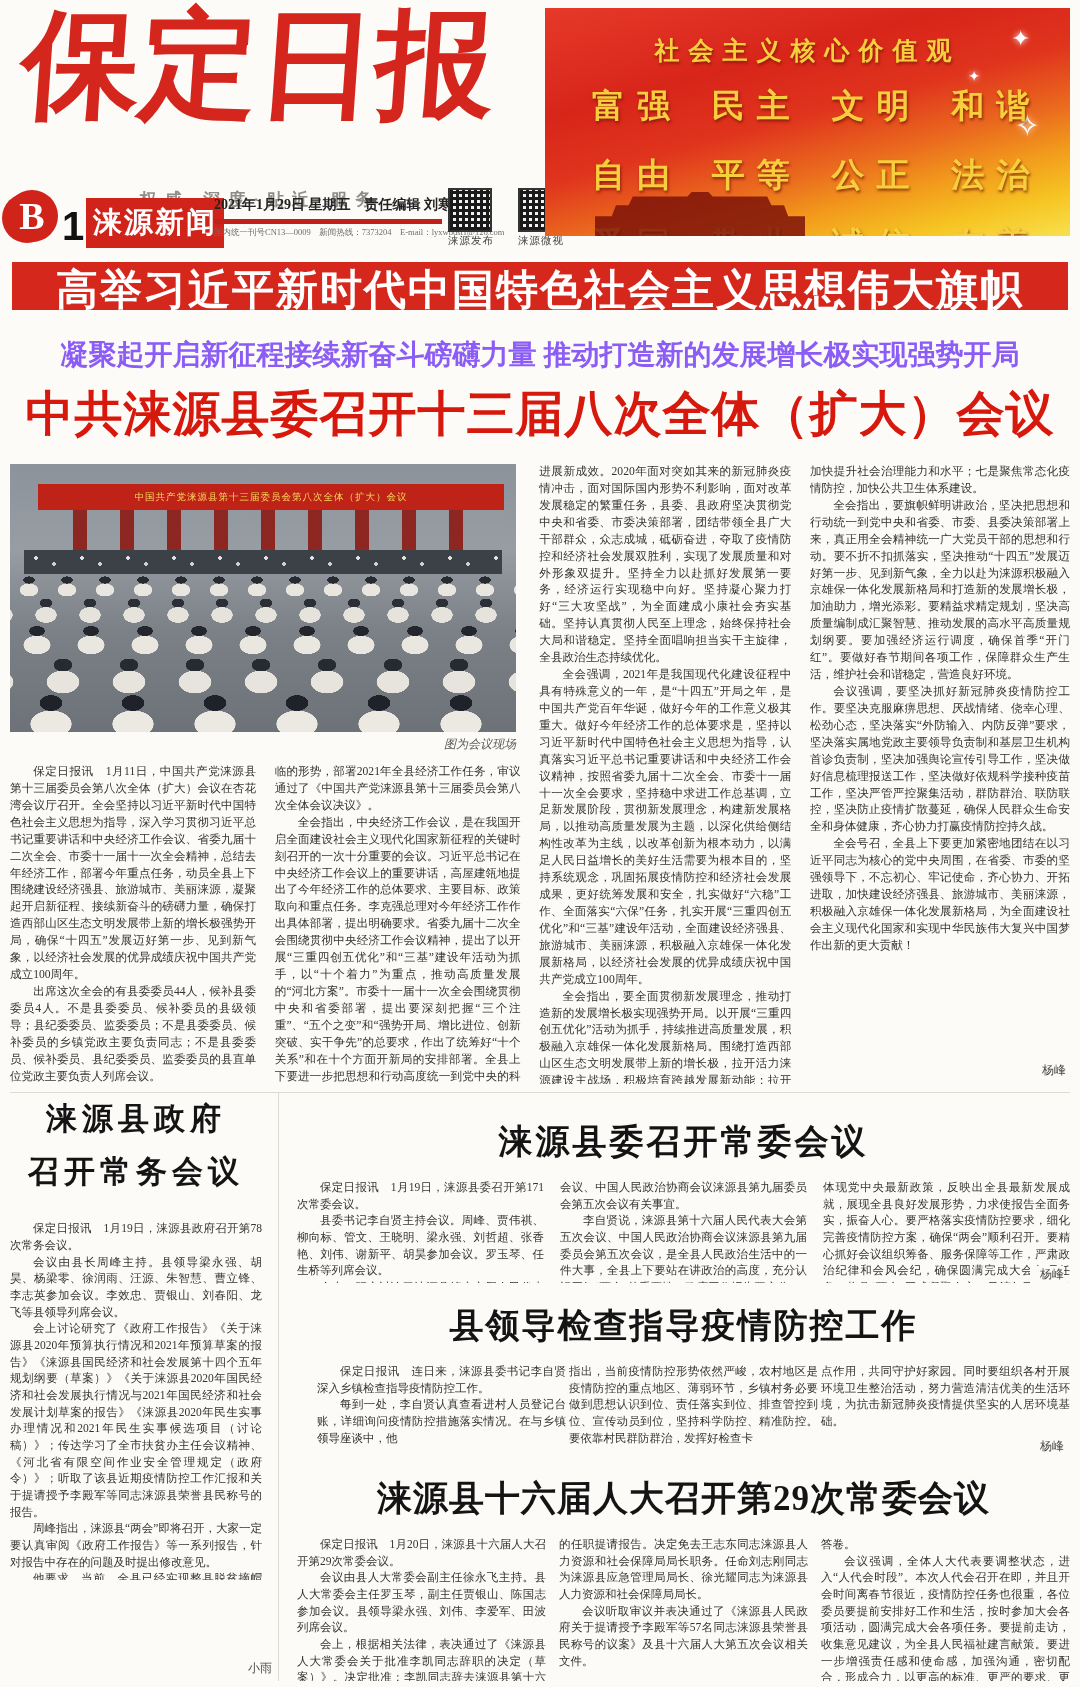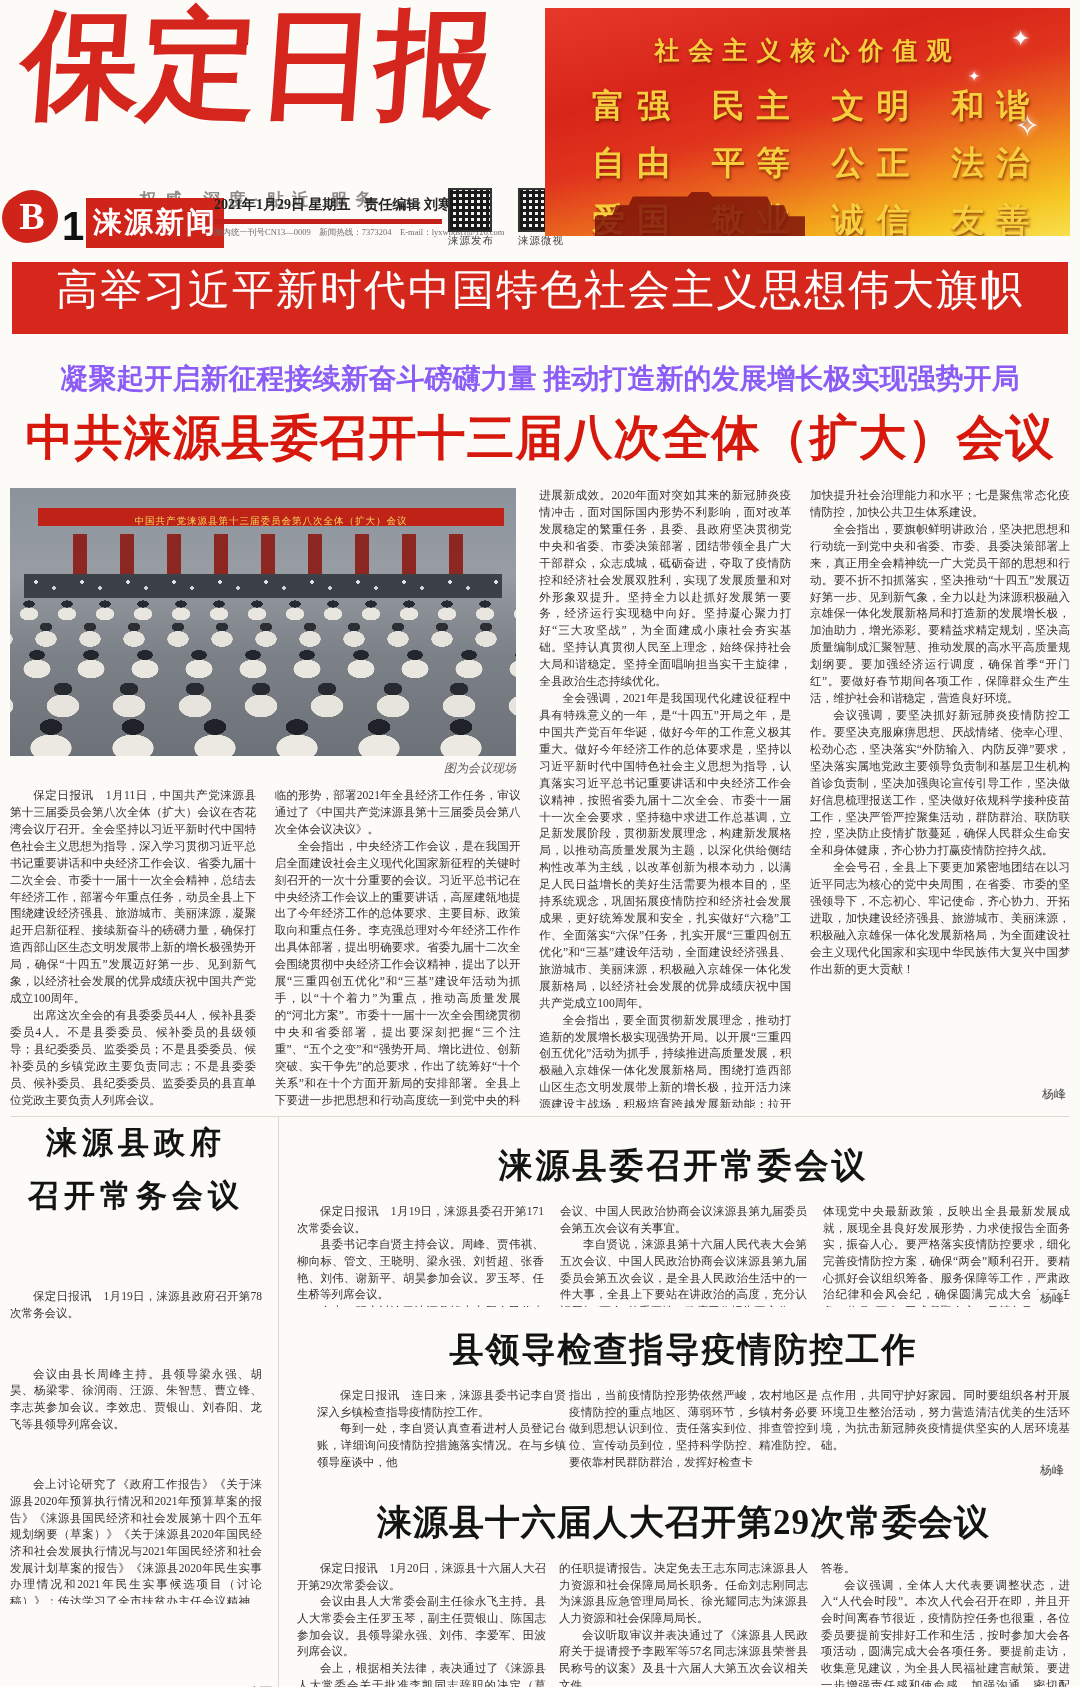--- a/index.html
+++ b/index.html
@@ -32,35 +32,35 @@
                  repeating-linear-gradient(90deg,#1a1a1a 0 3px,#f2f2f2 3px 6px);}
   .qr-label{font-size:10.5px;color:#444;text-align:center;margin-top:2px;letter-spacing:1px;}
 
   
   .values-banner{position:absolute;left:545px;top:8px;width:525px;height:228px;overflow:hidden;
      background:linear-gradient(165deg,#e6392a 0%,#d8251a 30%,#e0341d 48%,#ea6a1e 64%,
                 #f29b1c 76%,#f6c422 88%,#f8e04e 100%);}
   .values-title{position:absolute;left:0;right:0;top:26px;text-align:center;color:#f7cf3e;
      font-size:25px;font-weight:900;letter-spacing:9px;text-shadow:1px 2px 3px rgba(110,20,0,.7);}
   .values-grid{position:absolute;left:26px;right:20px;top:76px;display:grid;
-     grid-template-columns:repeat(4,1fr);row-gap:12px;}
+     grid-template-columns:repeat(4,1fr);row-gap:24px;}
   .values-grid p{margin:0;text-indent:0;text-align:center;font-size:33px;font-weight:900;
      color:#f7cf3e;letter-spacing:12px;text-indent:12px;
      text-shadow:1px 2px 3px rgba(110,20,0,.75);}
   .sparkle{position:absolute;color:#fff;text-shadow:0 0 6px #fff;}
   .sp1{top:18px;right:40px;font-size:22px;}
   .sp2{top:60px;right:90px;font-size:14px;}
   .sp3{top:100px;right:30px;font-size:30px;}
   .tiananmen{position:absolute;left:50px;bottom:0;width:210px;height:44px;background:#7e1309;
      clip-path:polygon(0 100%,0 55%,8% 55%,10% 30%,16% 30%,18% 10%,44% 10%,46% 0,54% 0,56% 10%,
                        82% 10%,84% 30%,90% 30%,92% 55%,100% 55%,100% 100%);opacity:.85;}
 
   
-  .top-banner{margin:12px 12px 0;height:72px;background:#d5271c;color:#fff;text-align:center;
-     font-size:42px;font-weight:400;line-height:56px;letter-spacing:2px;white-space:nowrap;}
+  .top-banner{margin:12px 12px 0;height:48px;background:#d5271c;color:#fff;text-align:center;
+     font-size:42px;font-weight:700;line-height:56px;letter-spacing:2px;white-space:nowrap;}
   .kicker{margin:26px 10px 0;text-align:center;font-size:28px;font-weight:900;color:#8b5cf6;
      white-space:nowrap;}
   .main-headline{margin:8px 10px 0;text-align:center;font-size:48px;font-weight:900;
      color:#d6180d;white-space:nowrap;letter-spacing:1px;}
 
   
   .article{position:relative;margin:18px 10px 0;height:620px;}
   .acols{display:flex;justify-content:space-between;height:620px;}
   .acol{overflow:hidden;height:620px;}
   .c1,.c2{width:246px;padding-top:300px;box-sizing:border-box;}
@@ -68,21 +68,21 @@
   .c4{width:260px;}
   .acol p,.bcol p,.gov-body p{margin:0;text-indent:2em;text-align:justify;color:#343330;}
   .acol p{font-size:11.6px;line-height:1.46;}
   .cont p:first-child{text-indent:0;}
   .lead-byline{position:absolute;right:4px;top:598px;font-size:12px;color:#4a4a48;
      background:#fcfbf8;padding-left:10px;}
 
   
   .photo{position:absolute;left:0;top:0;width:506px;height:268px;overflow:hidden;
      background:linear-gradient(180deg,#8d939b 0%,#979da3 32%,#8a9096 45%,#7c8187 62%,#6d7278 100%);}
-  .photo-banner{position:absolute;top:20px;left:28px;right:12px;height:18px;background:#bf2318;
+  .photo-banner{position:absolute;top:20px;left:28px;right:12px;height:26px;background:#bf2318;
      color:#f8d85c;font-size:9.5px;text-align:center;line-height:26px;letter-spacing:1px;
      overflow:hidden;white-space:nowrap;}
   .flagrow{position:absolute;top:46px;left:30px;right:30px;height:42px;
      background:repeating-linear-gradient(90deg,transparent 0 33px,rgba(140,26,19,.9) 33px 47px);}
   .stage{position:absolute;top:86px;left:14px;right:14px;height:24px;background:#3c4147;
      background-image:radial-gradient(circle 2px at 12px 8px,#dfe2e4 90%,transparent),
                       radial-gradient(circle 2px at 30px 14px,#cfd3d6 90%,transparent);
      background-size:46px 24px;}
   .crowd{position:absolute;left:0;right:0;top:110px;bottom:0;}
   .crow{position:absolute;left:0;right:0;background-repeat:repeat-x;}
@@ -94,21 +94,21 @@
   .caption{position:absolute;left:0;top:272px;width:506px;text-align:right;font-size:12px;
      color:#5c5a57;font-style:italic;}
 
   
   .bottom{margin:8px 10px 0;border-top:1px solid #ddd9d3;display:flex;height:588px;overflow:hidden;}
   .gov{width:252px;border-right:1px solid #ddd9d3;padding:0 16px 0 0;box-sizing:content-box;
        position:relative;overflow:hidden;}
   .gov h2{margin:34px 0 0;text-align:center;font-size:31px;font-weight:900;color:#161616;
        letter-spacing:5px;line-height:1.7;}
   .gov-body{margin-top:22px;height:360px;overflow:hidden;}
-  .gov-body p{font-size:11.5px;line-height:1.45;margin-top:44px;}
+  .gov-body p{font-size:11.5px;line-height:1.45;}
   .rightarea{flex:1;padding-left:18px;overflow:hidden;}
   .sec{position:relative;}
   .sec h2{margin:0;text-align:center;font-weight:900;color:#141414;}
   .cw h2{margin-top:26px;font-size:34px;letter-spacing:3px;}
   .yq h2{margin-top:20px;font-size:34px;letter-spacing:2px;}
   .rd h2{margin-top:20px;font-size:35px;letter-spacing:1px;}
   .threecols{display:flex;justify-content:space-between;margin-top:14px;overflow:hidden;}
   .bcol{width:249px;overflow:hidden;}
   .bcol p{font-size:11.5px;line-height:1.45;}
   .cw .threecols{height:104px;gap:16px;}

